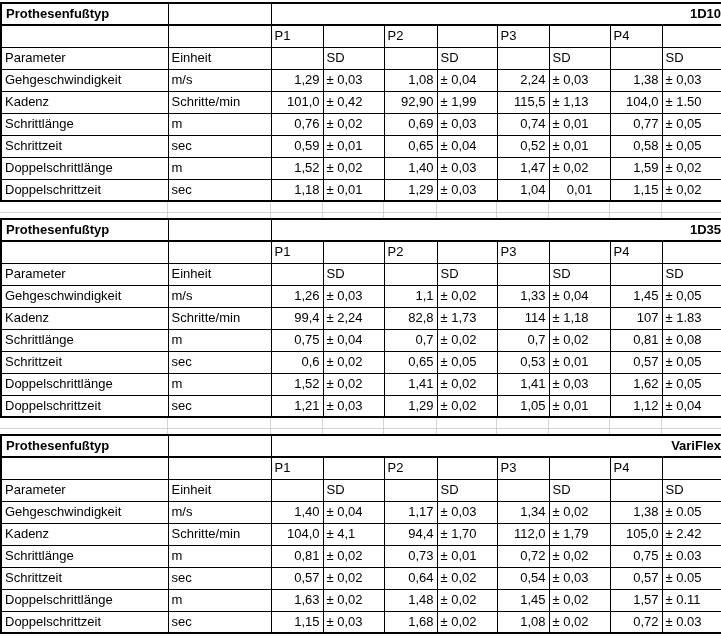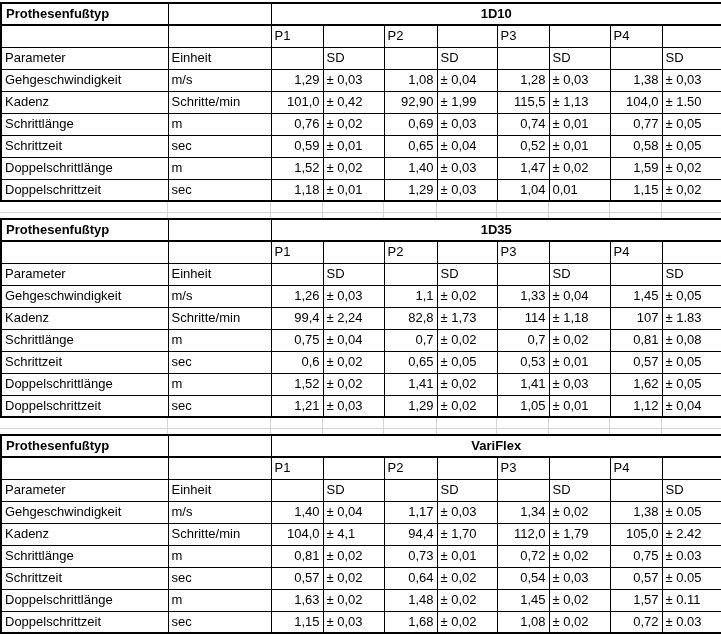--- a/index.html
+++ b/index.html
@@ -27,26 +27,26 @@
   }
   tr.row-head td { height: 16px; border-bottom: 2px solid #000; }
   td.bold-head {
     font-weight: bold;
     font-size: 15px;
     padding-left: 4px;
   }
   td.type-title {
     font-weight: bold;
     font-size: 15px;
-    text-align: center;
+    text-align: right;
   }
   td.lbl { text-align: left; padding-left: 3px; }
   td.val { text-align: right; padding-right: 3px; }
   td.sd  { text-align: left; padding-left: 3px; }
-  td.sd.numeric { text-align: left; padding-right: 3px; }
+  td.sd.numeric { text-align: center; padding-right: 3px; }
   .table-gap {
     position: relative;
     height: 16px;
     width: 721px;
   }
   .table-gap .vgrid {
     position: absolute; top: 0; bottom: 0; width: 1px;
     background: #d4d4d4;
   }
   .table-gap .hgrid {
@@ -101,21 +101,21 @@
           <td></td>
           <td class="lbl">SD</td>
         </tr>
         <tr>
           <td class="lbl">Gehgeschwindigkeit</td>
           <td class="lbl">m/s</td>
           <td class="val">1,29</td>
           <td class="sd">± 0,03</td>
           <td class="val">1,08</td>
           <td class="sd">± 0,04</td>
-          <td class="val">1,28</td>
+          <td class="val">2,24</td>
           <td class="sd">± 0,03</td>
           <td class="val">1,38</td>
           <td class="sd">± 0,03</td>
         </tr>
         <tr>
           <td class="lbl">Kadenz</td>
           <td class="lbl">Schritte/min</td>
           <td class="val">101,0</td>
           <td class="sd">± 0,42</td>
           <td class="val">92,90</td>

